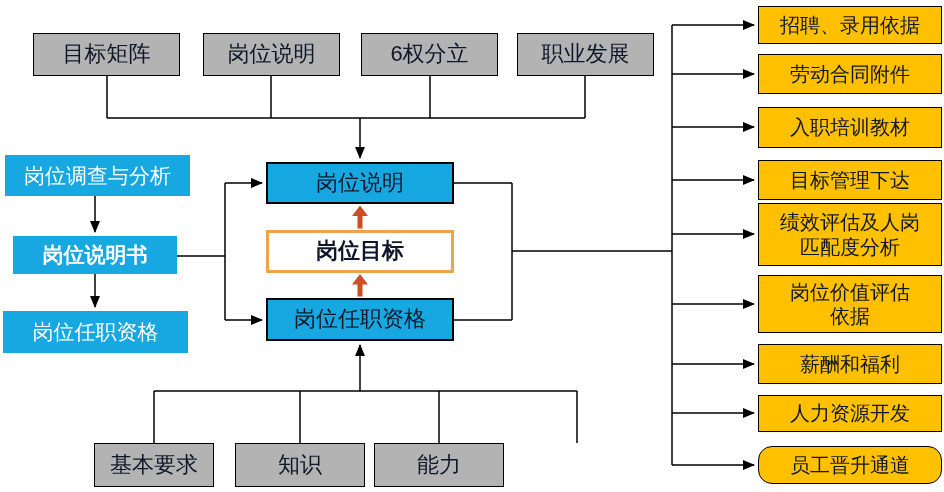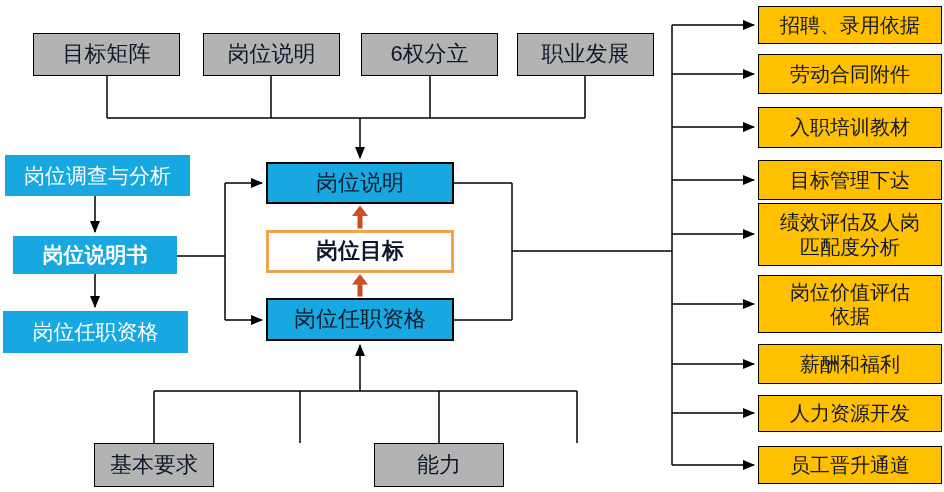--- a/index.html
+++ b/index.html
@@ -124,27 +124,28 @@
 
   <div class="box blue-left" style="left:5px;top:155px;width:185px;height:41px;">岗位调查与分析</div>
   <div class="box blue-left bold" style="left:13px;top:236px;width:164px;height:38px;">岗位说明书</div>
   <div class="box blue-left" style="left:3px;top:311px;width:185px;height:42px;">岗位任职资格</div>
 
   <div class="box blue-center" style="left:266px;top:162px;width:188px;height:42px;text-align:right;">岗位说明</div>
   <div class="box objective-box" style="left:266px;top:230px;width:188px;height:43px;text-align:center;">岗位目标</div>
   <div class="box blue-center" style="left:266px;top:298px;width:188px;height:43px;">岗位任职资格</div>
 
   <div class="box gray-box" style="left:94px;top:443px;width:120px;height:44px;">基本要求</div>
+  <div class="box gray-box" style="left:235px;top:443px;width:130px;height:44px;">知识</div>
   <div class="box gray-box" style="left:374px;top:443px;width:130px;height:44px;">能力</div>
 
   <div class="box yellow-box" style="left:758px;top:6px;width:184px;height:38px;">招聘、录用依据</div>
   <div class="box yellow-box" style="left:758px;top:54px;width:184px;height:40px;">劳动合同附件</div>
   <div class="box yellow-box" style="left:758px;top:107px;width:184px;height:41px;">入职培训教材</div>
   <div class="box yellow-box" style="left:758px;top:160px;width:184px;height:40px;">目标管理下达</div>
   <div class="box yellow-box" style="left:758px;top:203px;width:184px;height:63px;">绩效评估及人岗
 匹配度分析</div>
   <div class="box yellow-box" style="left:758px;top:275px;width:184px;height:58px;">岗位价值评估
 依据</div>
   <div class="box yellow-box" style="left:758px;top:344px;width:184px;height:40px;">薪酬和福利</div>
   <div class="box yellow-box" style="left:758px;top:395px;width:184px;height:37px;">人力资源开发</div>
-  <div class="box yellow-box" style="left:758px;top:446px;width:184px;height:38px;">员工晋升通道</div>
+  <div class="box yellow-box" style="left:758px;top:446px;width:184px;height:38px;border-radius:14px;">员工晋升通道</div>
 
 </div>
 
 </body></html>

